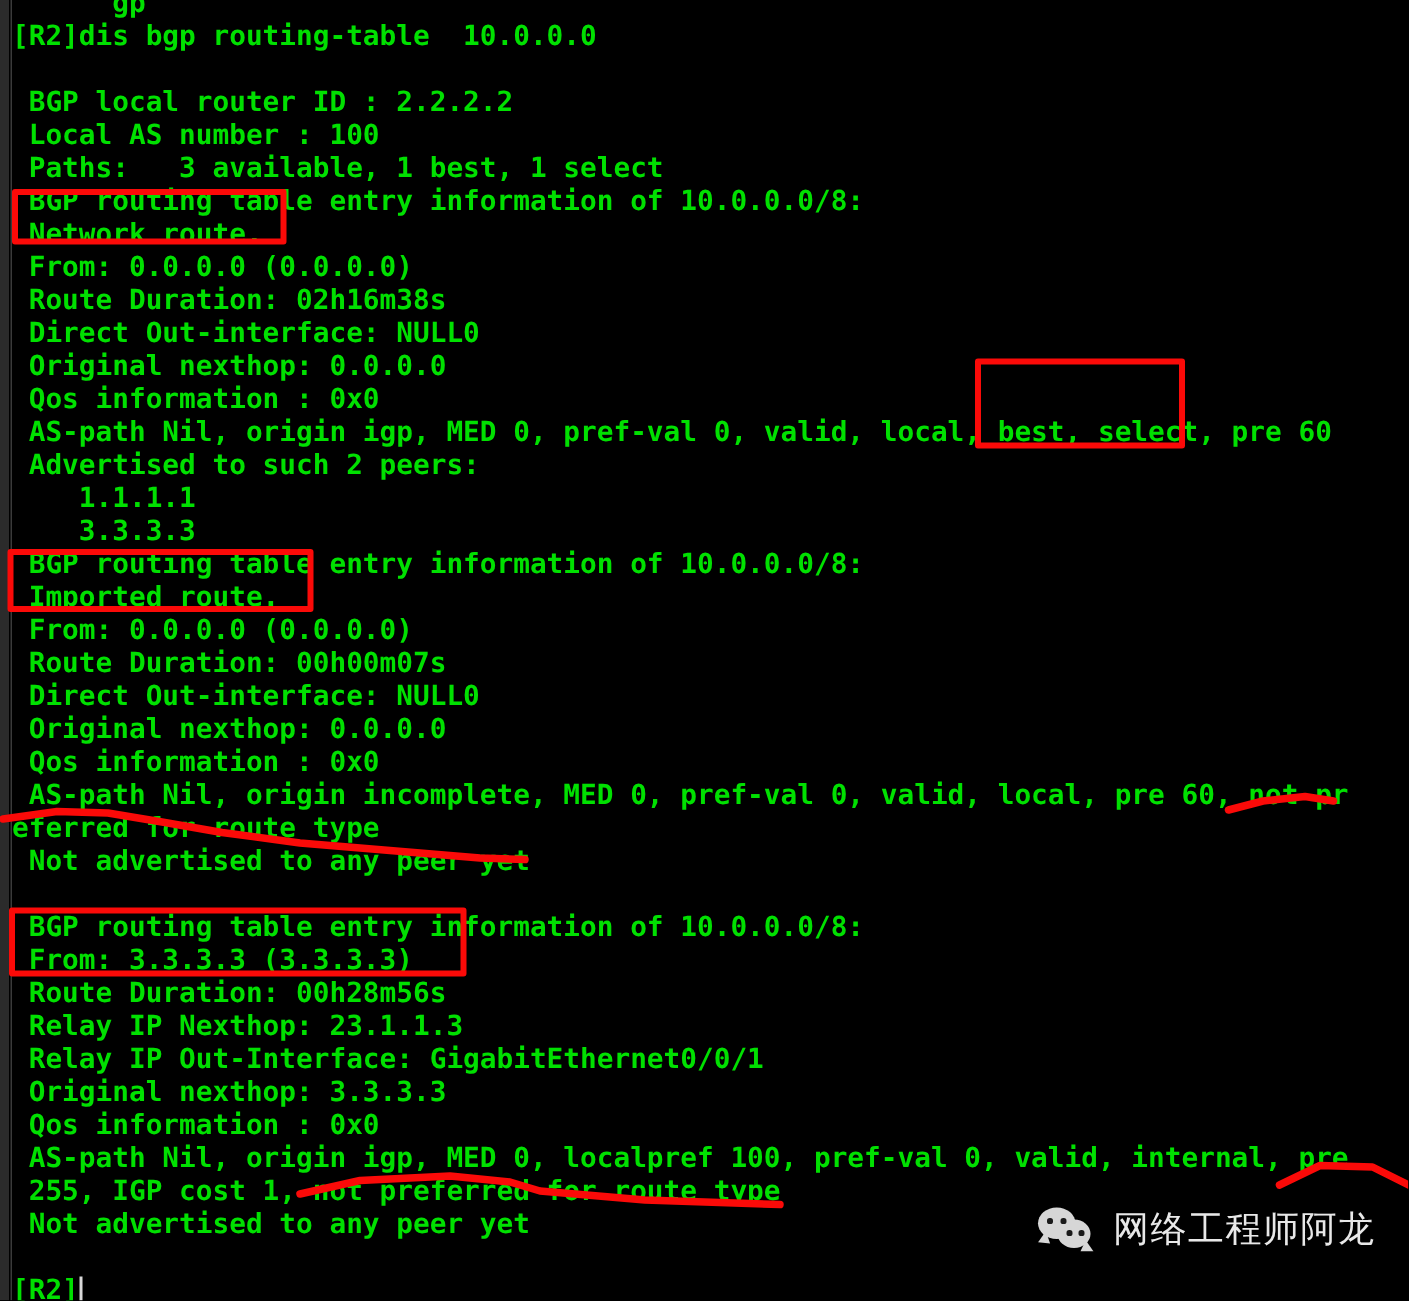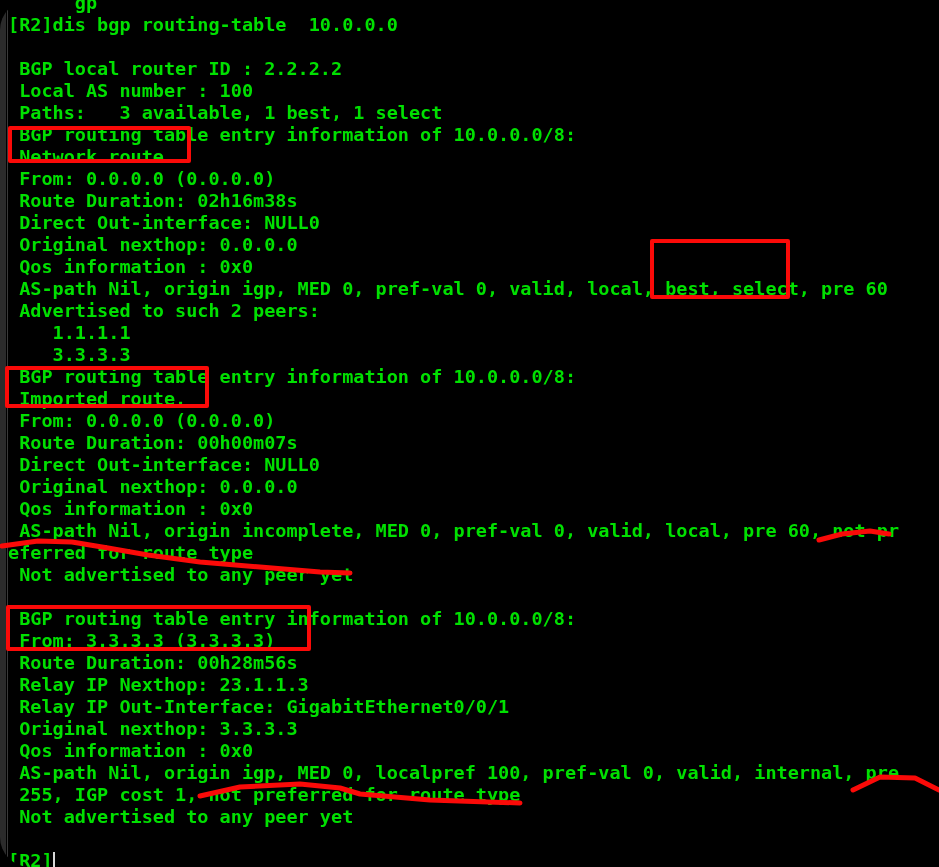--- a/index.html
+++ b/index.html
@@ -10,21 +10,20 @@
   }
   body {
     font-family: "DejaVu Sans Mono", "Liberation Mono", monospace;
   }
   #screen {
     position: relative;
     width: 939px;
     height: 867px;
     background: #000000;
     overflow: hidden;
-    border-radius: 30px;
   }
   
   #scroll-gutter {
     position: absolute;
     left: 0;
     top: 0;
     width: 7px;
     height: 867px;
     background: #000000;
     border-right: 1px solid #3a3a3a;
@@ -141,14 +140,27 @@
 
   <div id="annot">
     <svg id="annot-svg" width="939" height="867">
         <polyline points="819,540 842,534 870,531 889,534" fill="none" stroke="#fb0a08" stroke-width="5" stroke-linecap="round" stroke-linejoin="round"></polyline>
         <polyline points="2,546 38,541 72,542 108,548 148,555 200,562 260,567 320,572 350,573" fill="none" stroke="#fb0a08" stroke-width="5" stroke-linecap="round" stroke-linejoin="round"></polyline>
         <polyline points="200,796 240,787 300,784 340,788 360,794 430,800 520,803" fill="none" stroke="#fb0a08" stroke-width="5" stroke-linecap="round" stroke-linejoin="round"></polyline>
         <polyline points="853,790 880,777 915,778 939,790" fill="none" stroke="#fb0a08" stroke-width="5" stroke-linecap="round" stroke-linejoin="round"></polyline>
       </svg>
   <div class="redbox" style="left: 8px; top: 126px; width: 183px; height: 37px; border-color: rgb(251, 10, 8);"></div><div class="redbox" style="left: 650px; top: 239px; width: 140px; height: 60px; border-color: rgb(251, 10, 8);"></div><div class="redbox" style="left: 5px; top: 366px; width: 204px; height: 42px; border-color: rgb(251, 10, 8);"></div><div class="redbox" style="left: 6px; top: 605px; width: 305px; height: 46px; border-color: rgb(251, 10, 8);"></div></div>
 
+  <div id="watermark">
+    <span class="wechat-glyph">
+      <span class="bub bub-a"></span>
+      <span class="bub-tail-a"></span>
+      <span class="bub bub-b"></span>
+      <span class="bub-tail-b"></span>
+      <span class="eye" style="left:6px;  top:7px;"></span>
+      <span class="eye" style="left:15px; top:7px;"></span>
+      <span class="eye" style="left:19px; top:15px;"></span>
+      <span class="eye" style="left:27px; top:15px;"></span>
+    </span>
+    <span class="wm-text">网络工程师阿龙</span>
+  </div>
 
 </div>
 
 </body></html>

